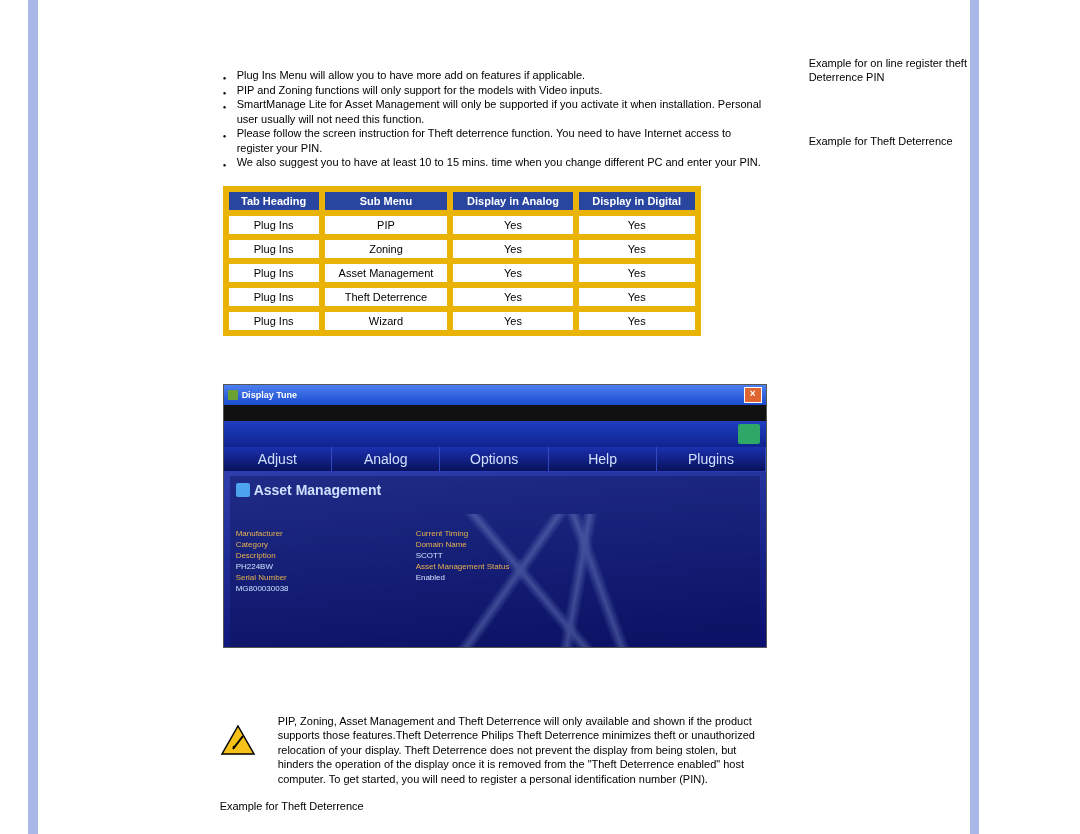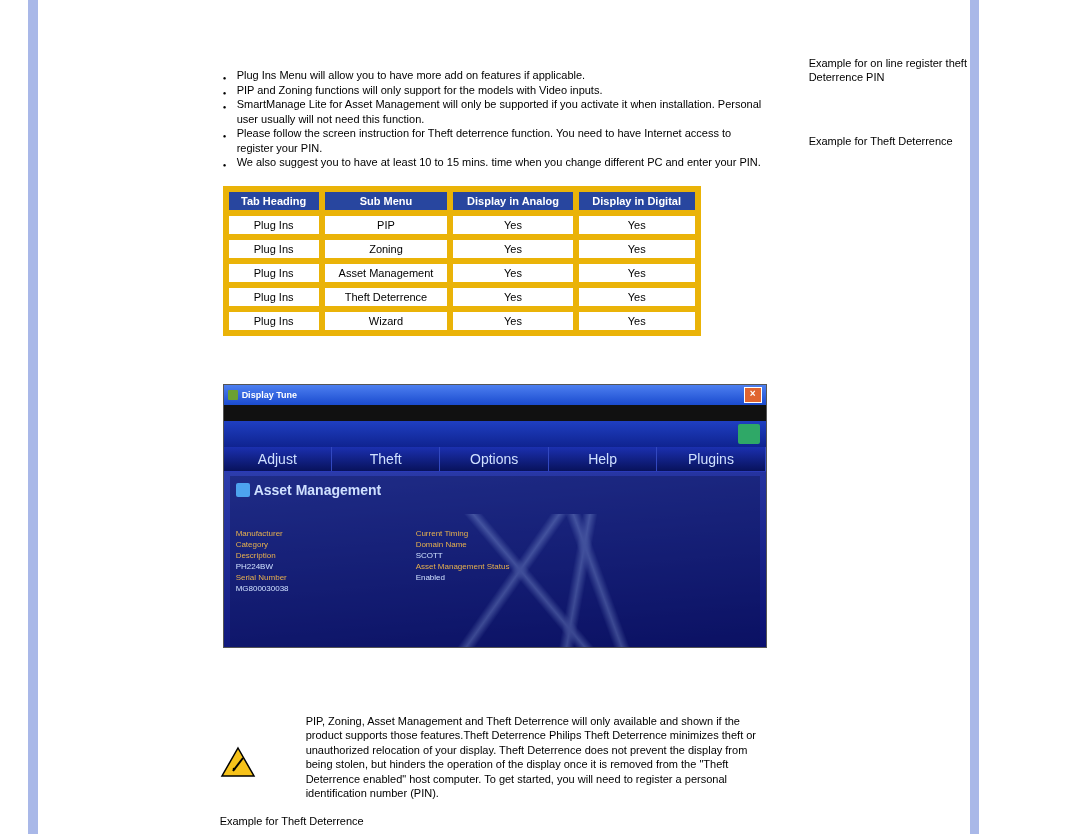--- a/index.html
+++ b/index.html
@@ -198,22 +198,21 @@
       opacity: 0.3;
       background:
         linear-gradient(50deg, transparent 40%, #a7c2f3 42%, transparent 44%),
         linear-gradient(125deg, transparent 35%, #a7c2f3 37%, transparent 39%),
         linear-gradient(70deg, transparent 55%, #a7c2f3 57%, transparent 59%),
         linear-gradient(100deg, transparent 50%, #a7c2f3 52%, transparent 54%);
     }
     .warning-section {
       margin: 66px 0 0 172px;
       display: flex;
-      align-items: center;
-      gap: 28px;
+      align-items: flex-start;
     }
     .warning-icon {
       width: 36px;
       height: 32px;
       position: relative;
       flex-shrink: 0;
       margin-top: 10px;
       margin-right: 22px;
     }
     .warning-icon svg {
@@ -294,21 +293,21 @@
           <span>Display Tune</span>
         </div>
         <div class="ss-close">×</div>
       </div>
       <div class="ss-blackbar"></div>
       <div class="ss-iconbar">
         <div class="small-icon"></div>
       </div>
       <div class="ss-tabs">
         <div class="ss-tab">Adjust</div>
-        <div class="ss-tab">Theft</div>
+        <div class="ss-tab">Analog</div>
         <div class="ss-tab">Options</div>
         <div class="ss-tab">Help</div>
         <div class="ss-tab">Plugins</div>
       </div>
       <div class="ss-panel">
         <div class="ss-bg"></div>
         <div class="ss-heading">
           <span class="h-icon"></span>
           <span>Asset Management</span>
         </div>

